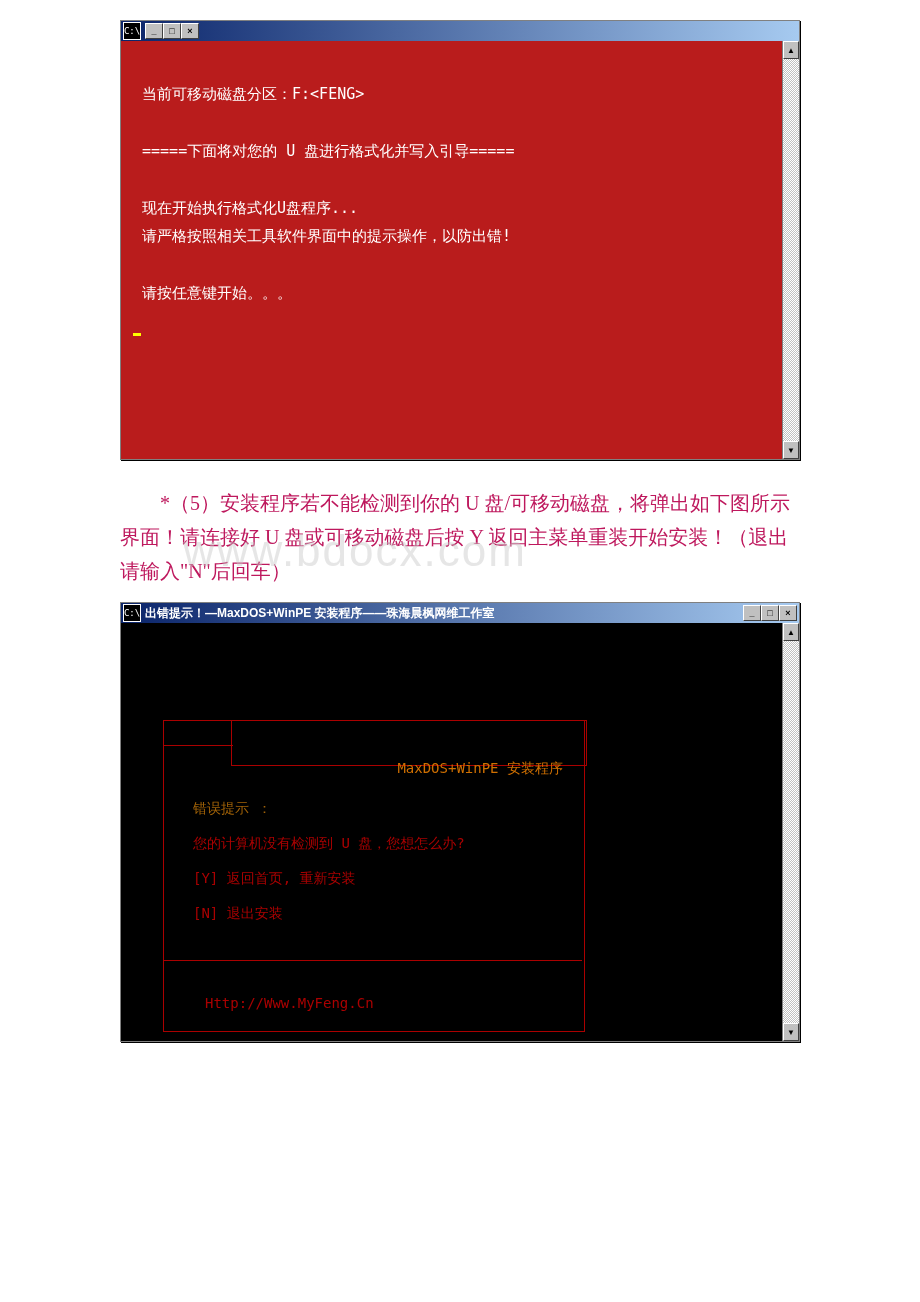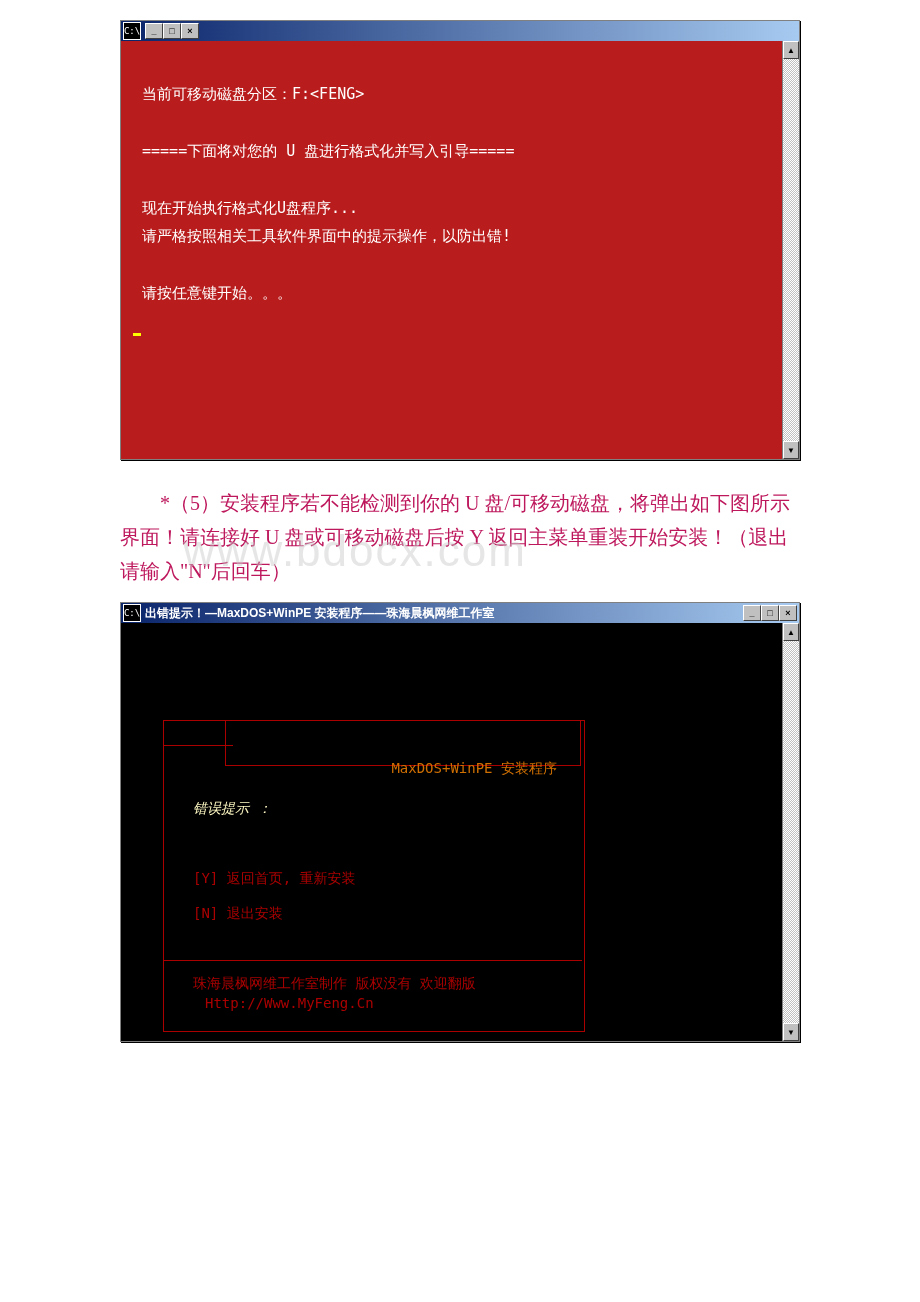--- a/index.html
+++ b/index.html
@@ -143,21 +143,21 @@
     border: 1px solid #aa0000;
   }
   .red-frame-header {
     position: absolute;
     border: 1px solid #aa0000;
     padding: 4px 10px;
     text-align: center;
   }
   .red-text { color: #aa0000; }
   .orange-text { color: #d07000; }
-  .yellow-text { color: #fef9c3; font-style: italic; }
+  .yellow-text { color: #a16207; }
   .footer-line {
     position: absolute;
     border-top: 1px solid #aa0000;
   }
   .black-inner {
     position: relative;
     width: 100%;
     height: 100%;
   }
   .abs-text {
@@ -222,30 +222,30 @@
     </div>
     <div class="console-body-wrap">
       <div class="console-body black-console">
         <div class="black-inner">
           
           <div class="red-frame-outer" style="left:30px; top:30px; width:420px; height:310px;"></div>
           
           <div class="vline" style="left:30px; top:50px; height:0;"></div>
           <div style="position:absolute; left:30px; top:55px; width:70px; border-top:1px solid #aa0000;"></div>
           
-          <div class="red-frame-header" style="left:92px; top:30px; width:300px; height:36px;padding-left:44px;">
+          <div class="red-frame-header" style="left:98px; top:30px; width:300px; height:36px;padding-left:44px;">
             <span class="abs-text" style="position:static;"><span class="orange-text">MaxDOS+WinPE  安装程序</span></span>
           </div>
           
           <div class="abs-text yellow-text" style="left:60px; top:105px;">错误提示 ：</div>
+          <div class="abs-text red-text" style="left:60px; top:140px;">您的计算机没有检测到 U 盘，您想怎么办?</div>
           <div class="abs-text red-text" style="left:60px; top:175px;">[Y] 返回首页, 重新安装</div>
           <div class="abs-text red-text" style="left:60px; top:210px;">[N] 退出安装</div>
           
           <div class="footer-line" style="left:31px; top:270px; width:418px;"></div>
-          <div class="abs-text red-text" style="left:60px; top:280px;">珠海晨枫网维工作室制作  版权没有 欢迎翻版</div>
           <div class="abs-text red-text" style="left:72px; top:300px;">Http://Www.MyFeng.Cn</div>
           
           
         </div>
       </div>
       <div class="scrollbar">
         <div class="scroll-btn">▲</div>
         <div class="scroll-track"></div>
         <div class="scroll-btn">▼</div>
       </div>

